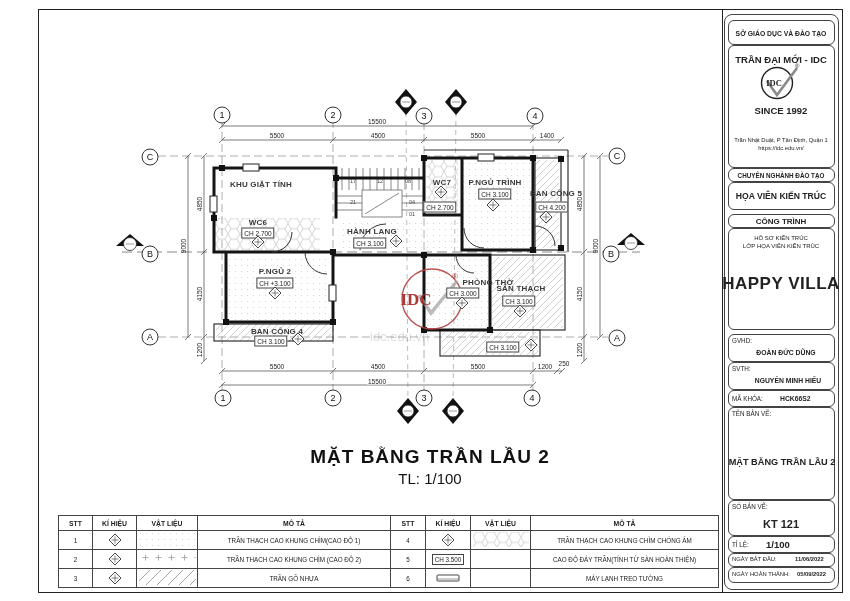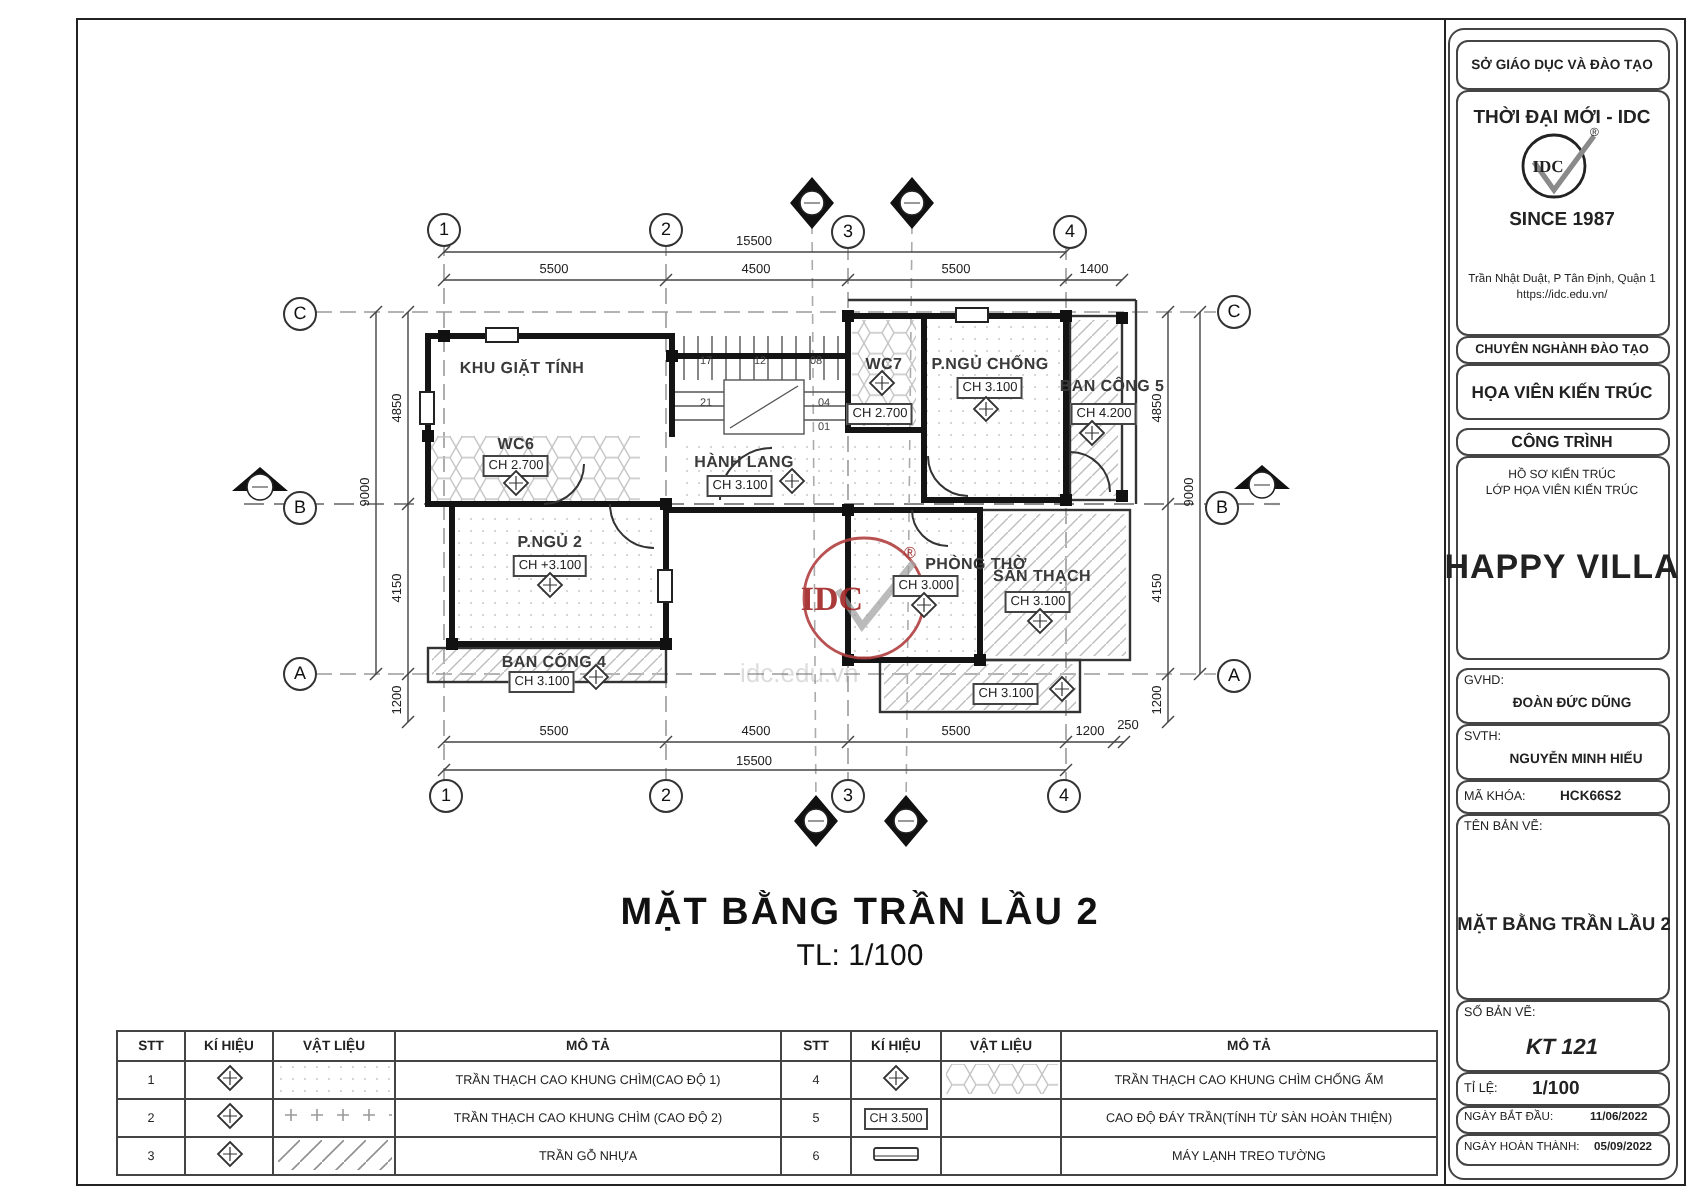--- a/index.html
+++ b/index.html
@@ -259,21 +259,21 @@
         <line x1="10" y1="10" x2="18" y2="10" stroke="#555" stroke-width="0.6"></line>
       </svg></span>
 
   <span class="lbl room" style="left:261px;top:184px;">KHU GIẶT TÍNH</span>
   <span class="lbl room" style="left:258px;top:222px;">WC6</span>
   <span class="ch" style="left:258px;top:233px;">CH 2.700</span>
   <span class="lbl room" style="left:372px;top:231px;">HÀNH LANG</span>
   <span class="ch" style="left:370px;top:243px;">CH 3.100</span>
   <span class="lbl room" style="left:442px;top:182px;">WC7</span>
   <span class="ch" style="left:440px;top:207px;">CH 2.700</span>
-  <span class="lbl room" style="left:495px;top:182px;">P.NGỦ CHỐNG</span>
+  <span class="lbl room" style="left:495px;top:182px;">P.NGỦ TRÌNH</span>
   <span class="ch" style="left:495px;top:194px;">CH 3.100</span>
   <span class="lbl room" style="left:556px;top:193px;">BAN CÔNG 5</span>
   <span class="ch" style="left:552px;top:207px;">CH 4.200</span>
   <span class="lbl room" style="left:275px;top:271px;">P.NGỦ 2</span>
   <span class="ch" style="left:275px;top:283px;">CH +3.100</span>
   <span class="lbl room" style="left:277px;top:331px;">BAN CÔNG 4</span>
   <span class="ch" style="left:271px;top:341px;">CH 3.100</span>
   <span class="lbl room" style="left:488px;top:282px;">PHÒNG THỜ</span>
   <span class="ch" style="left:463px;top:293px;">CH 3.000</span>
   <span class="lbl room" style="left:521px;top:288px;">SÂN THẠCH</span>
@@ -443,28 +443,28 @@
     </tr>
   </tbody>
     </table>
 
   <div class="tb-box" style="left:724px;top:14px;width:115px;height:576px;border-radius:8px;"></div>
 
   <div class="tb-box" style="left:728px;top:20px;width:107px;height:25px;"></div>
   <div class="tb-text center" style="left:781px;top:33px;font-size:6.8px;font-weight:bold;">SỞ GIÁO DỤC VÀ ĐÀO TẠO</div>
 
   <div class="tb-box" style="left:728px;top:45px;width:107px;height:123px;"></div>
-  <div class="tb-text center" style="left:781px;top:59px;font-size:9.5px;font-weight:bold;">THỜI ĐẠI MỚI - IDC</div>
+  <div class="tb-text center" style="left:781px;top:59px;font-size:9.5px;font-weight:bold;">TRẦN ĐẠI MỚI - IDC</div>
   <svg class="abs" style="left:752px;top:60px;" width="60" height="45">
     <circle cx="25" cy="23" r="15.5" fill="none" stroke="#222" stroke-width="1.4"></circle>
     <polyline points="15,21 25,35 45,8" fill="none" stroke="#8a8a8a" stroke-width="2.6"></polyline>
     <text x="22" y="26" text-anchor="middle" font-family="Liberation Serif, serif" font-size="8.5" font-weight="bold" fill="#222">IDC</text>
     <text x="43" y="8" font-size="6" fill="#222">®</text>
   </svg>
-  <div class="tb-text center" style="left:781px;top:110px;font-size:9.5px;font-weight:bold;">SINCE 1987</div>
+  <div class="tb-text center" style="left:781px;top:110px;font-size:9.5px;font-weight:bold;">SINCE 1992</div>
   <div class="tb-text center" style="left:781px;top:140px;font-size:5.8px;">Trần Nhật Duật, P Tân Định, Quận 1</div>
   <div class="tb-text center" style="left:781px;top:148px;font-size:5.8px;">https://idc.edu.vn/</div>
 
   <div class="tb-box" style="left:728px;top:168px;width:107px;height:14px;"></div>
   <div class="tb-text center" style="left:781px;top:175px;font-size:6.3px;font-weight:bold;">CHUYÊN NGHÀNH ĐÀO TẠO</div>
   <div class="tb-box" style="left:728px;top:182px;width:107px;height:28px;"></div>
   <div class="tb-text center" style="left:781px;top:196px;font-size:8.6px;font-weight:bold;">HỌA VIÊN KIẾN TRÚC</div>
 
   <div class="tb-box" style="left:728px;top:214px;width:107px;height:14px;"></div>
   <div class="tb-text center" style="left:781px;top:221px;font-size:8px;font-weight:bold;">CÔNG TRÌNH</div>
@@ -482,21 +482,21 @@
   <div class="tb-box" style="left:728px;top:390px;width:107px;height:17px;"></div>
   <div class="tb-text" style="left:732px;top:395px;font-size:6.3px;">MÃ KHÓA:</div>
   <div class="tb-text" style="left:780px;top:395px;font-size:6.8px;font-weight:bold;">HCK66S2</div>
 
   <div class="tb-box" style="left:728px;top:407px;width:107px;height:93px;"></div>
   <div class="tb-text" style="left:732px;top:410px;font-size:6.3px;">TÊN BẢN VẼ:</div>
   <div class="tb-text center" style="left:782px;top:462px;font-size:9.2px;font-weight:bold;">MẶT BẰNG TRẦN LẦU 2</div>
 
   <div class="tb-box" style="left:728px;top:500px;width:107px;height:36px;"></div>
   <div class="tb-text" style="left:732px;top:503px;font-size:6.3px;">SỐ BẢN VẼ:</div>
-  <div class="tb-text center" style="left:781px;top:524px;font-size:11px;font-weight:bold;font-style:italic;">KT 121</div>
+  <div class="tb-text center" style="left:781px;top:524px;font-size:11px;font-weight:bold;">KT 121</div>
 
   <div class="tb-box" style="left:728px;top:536px;width:107px;height:17px;"></div>
   <div class="tb-text" style="left:732px;top:541px;font-size:6.3px;">TỈ LỆ:</div>
   <div class="tb-text" style="left:766px;top:539px;font-size:9.5px;font-weight:bold;">1/100</div>
 
   <div class="tb-box" style="left:728px;top:553px;width:107px;height:14px;"></div>
   <div class="tb-text" style="left:732px;top:556px;font-size:5.8px;">NGÀY BẮT ĐẦU:</div>
   <div class="tb-text" style="left:795px;top:556px;font-size:5.8px;font-weight:bold;">11/06/2022</div>
   <div class="tb-box" style="left:728px;top:567px;width:107px;height:16px;"></div>
   <div class="tb-text" style="left:732px;top:571px;font-size:5.8px;">NGÀY HOÀN THÀNH:</div>

